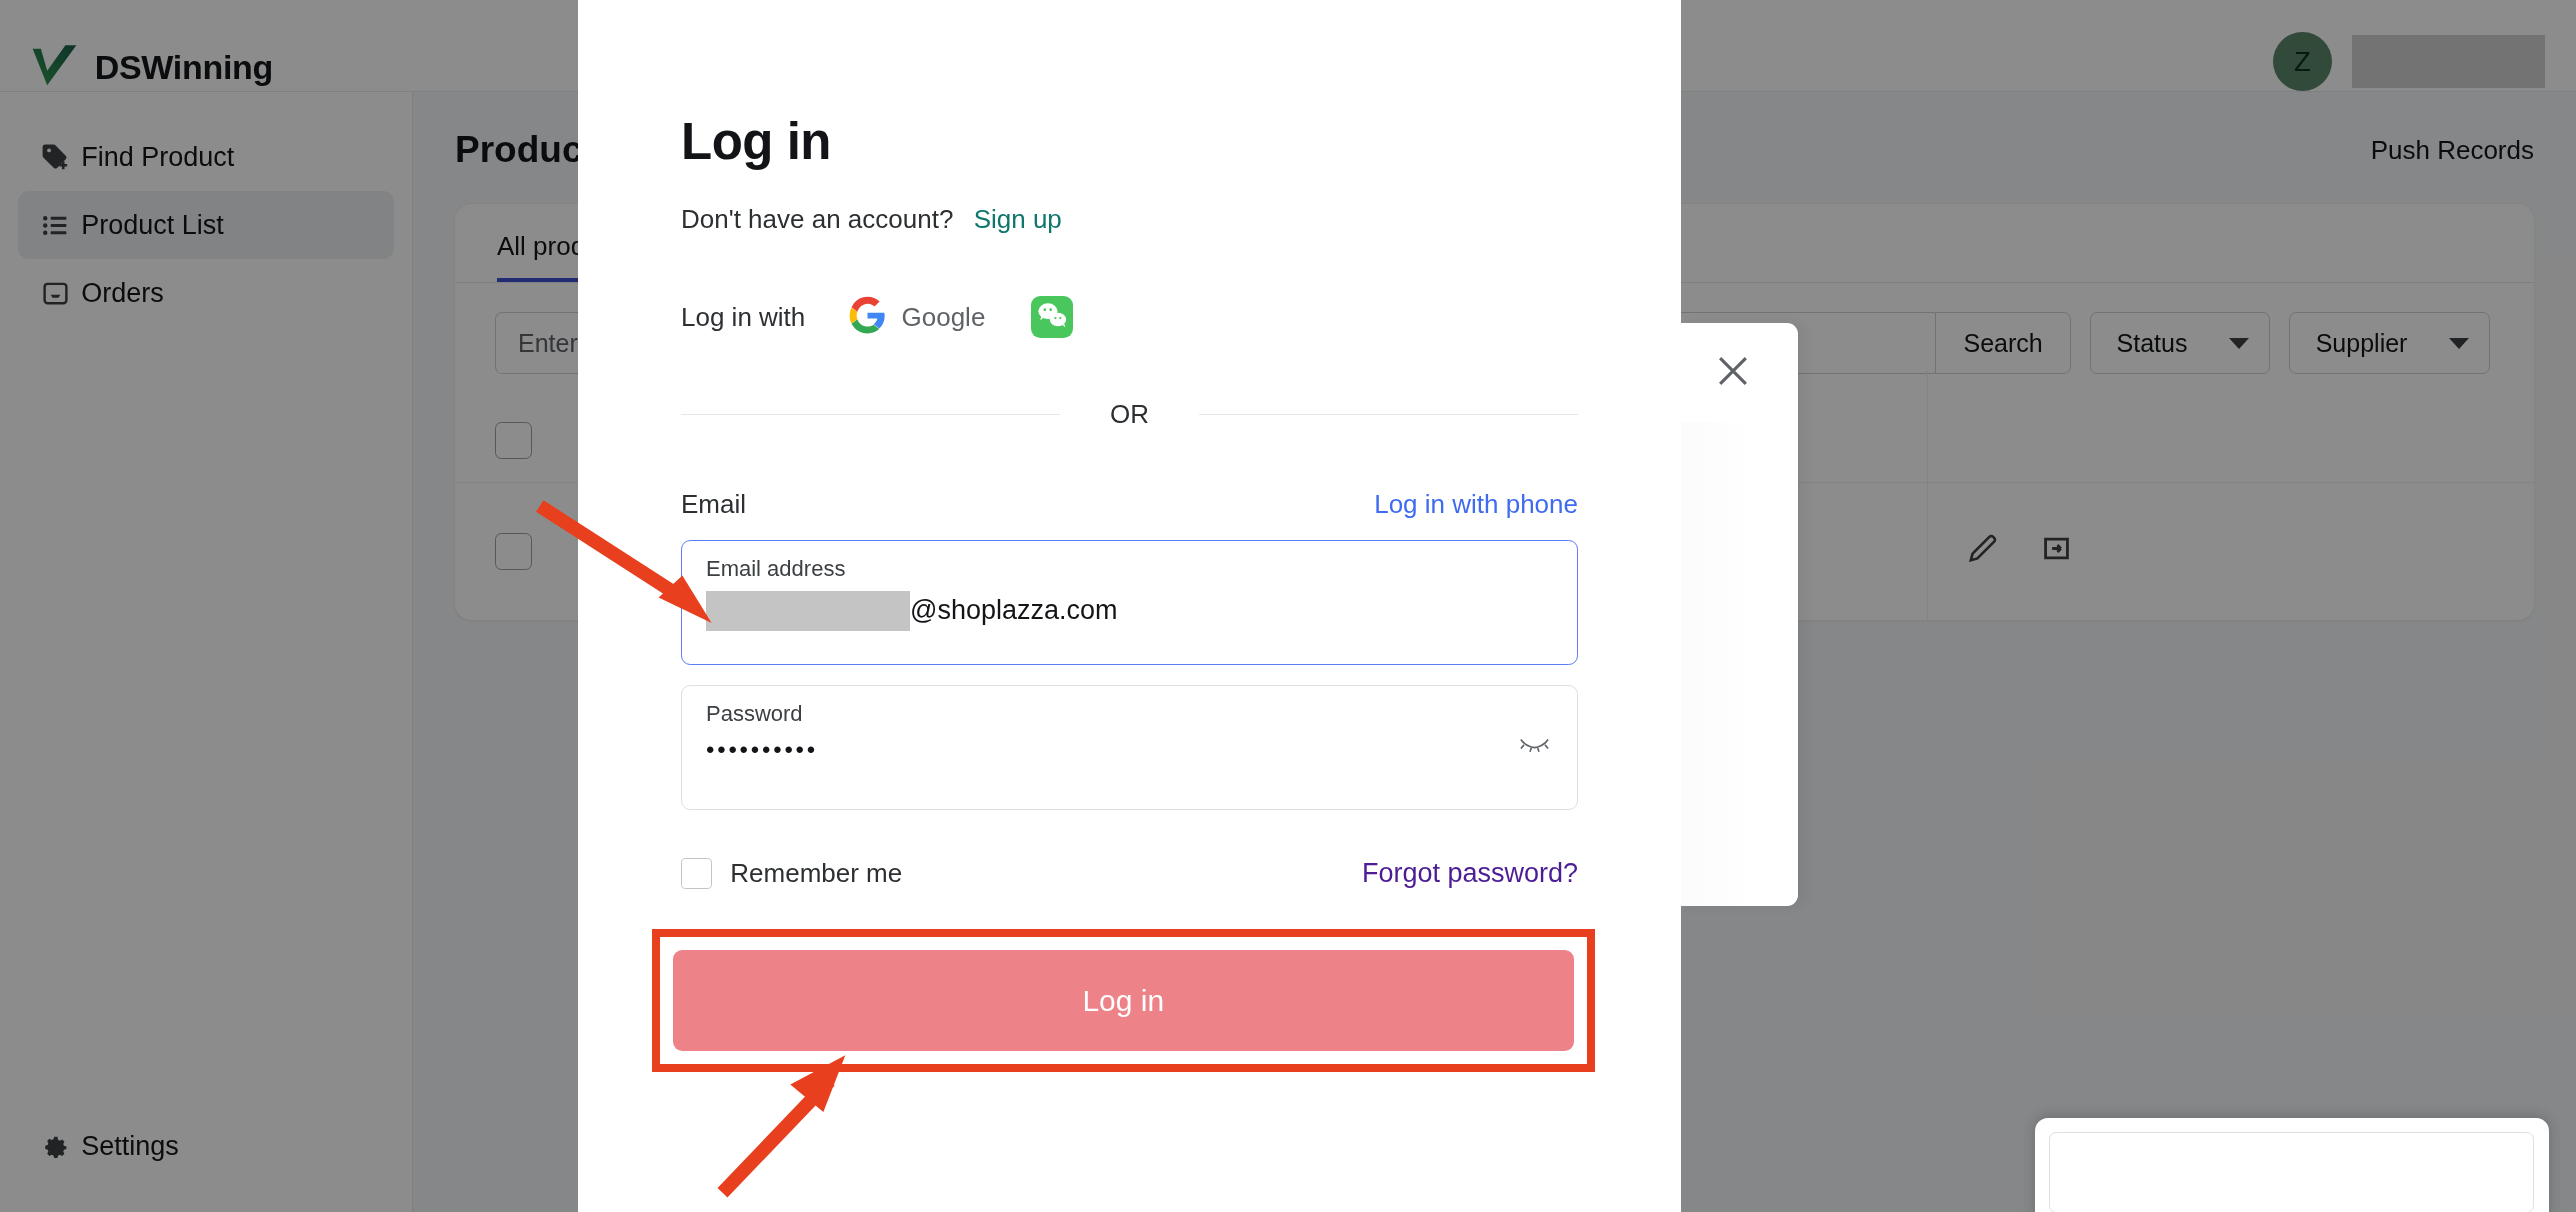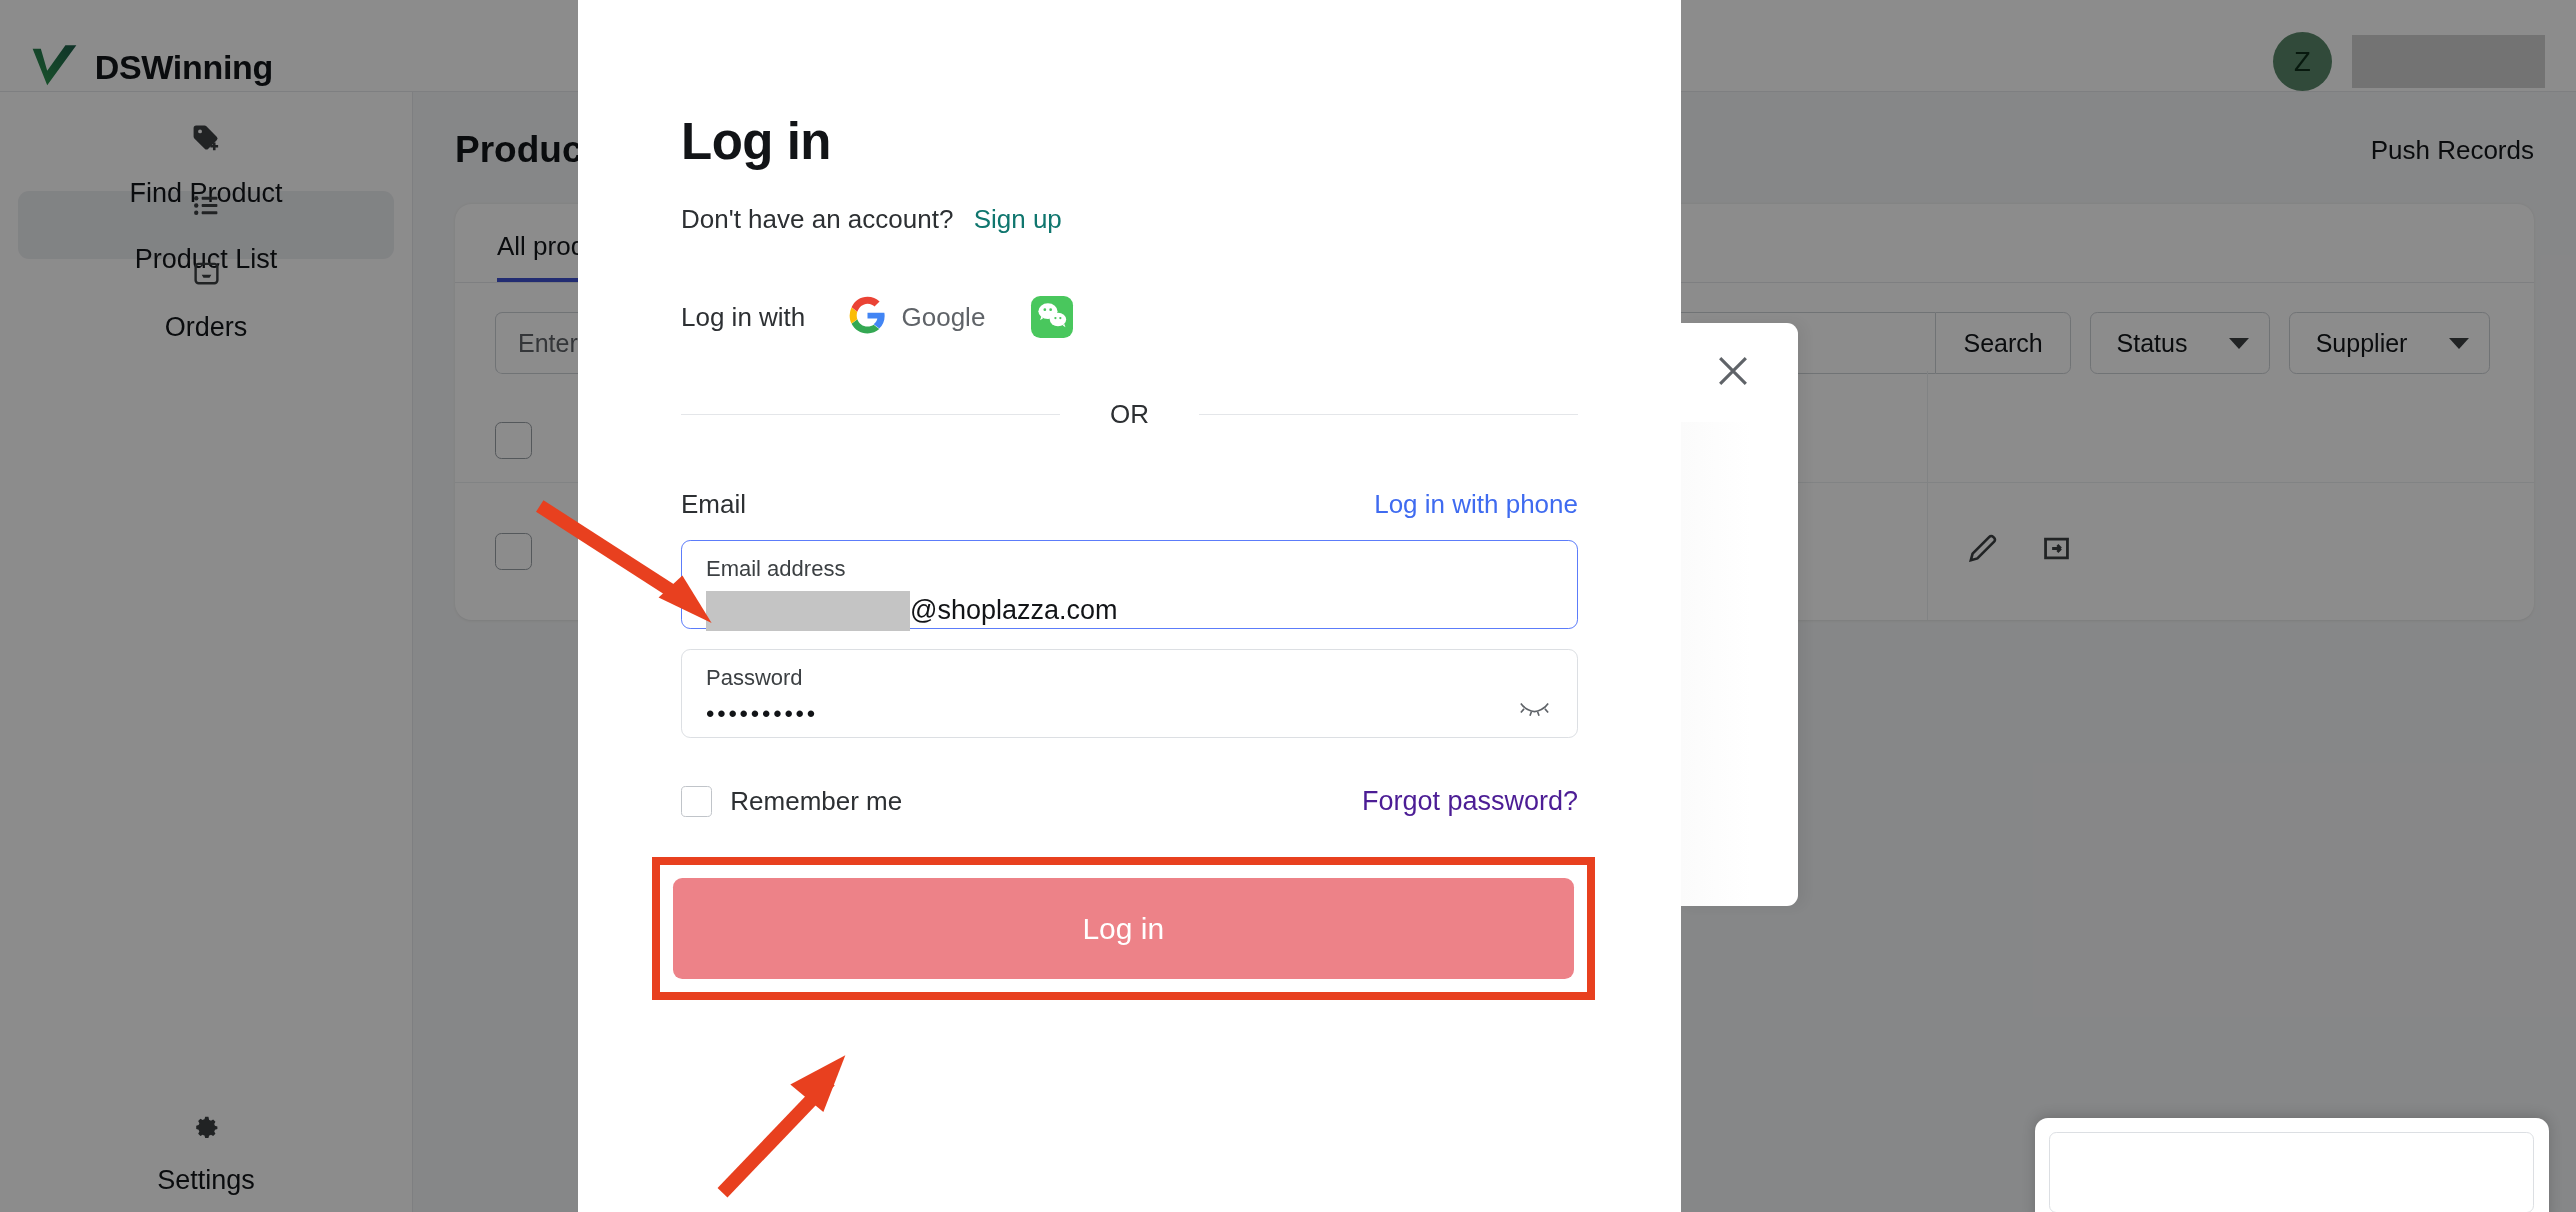--- a/index.html
+++ b/index.html
@@ -47,24 +47,24 @@
   .redact-bar { width: 193px; height: 53px; background: #d2d2d2; }
 
   
   .sidebar {
     position: absolute; top: 92px; left: 0; bottom: 0; width: 413px;
     background: #ffffff;
     border-right: 0.9px solid #e6e8eb;
     padding-top: 31px;
   }
   .nav-item {
-    display: flex; align-items: center; gap: 24px;
+    display: flex; align-items: center; gap: 8px;
     height: 68px; margin: 0 18.3px; padding: 0 20px;
     border-radius: 11px;
-    font-size: 27px; color: #13161a; flex-direction: column;
+    font-size: 27px; color: #13161a;
   }
   .nav-item.active { background: #eceef1; }
   .nav-icon { width: 35px; height: 35px; display: flex; align-items: center; justify-content: center; color: #3c4043; }
   .sidebar-bottom { position: absolute; bottom: 33px; left: 0; right: 0; }
 
   
   .main {
     position: absolute; top: 92px; left: 413px; right: 0; bottom: 0;
     background: #f5f6f7;
     padding: 37px 42px;
@@ -167,21 +167,21 @@
 
   .or-row { margin-top: 61px; display: flex; align-items: center; gap: 0; }
   .or-line { flex: 1; height: 1.8px; background: #e4e6e9; }
   .or-txt { font-size: 26px; color: #2d3033; padding: 0 50px; }
 
   .email-row { margin-top: 59px; display: flex; align-items: baseline; }
   .email-lbl { font-size: 26px; color: #2d3033; }
   .phone-link { margin-left: auto; font-size: 26px; color: #3f6bf0; cursor: pointer; }
 
   .field {
-    margin-top: 20px; height: 89px; border: 1.8px solid #dcdfe3; border-radius: 9.2px;
+    margin-top: 20px; height: 125px; border: 1.8px solid #dcdfe3; border-radius: 9.2px;
     padding: 14.7px 24px 0 24px; position: relative; background: #fff;
   }
   .field.focused { border-color: #5c7cfa; }
   .field-lbl { font-size: 22px; color: #3c4043; }
   .field-val { margin-top: 9.2px; font-size: 27px; color: #121417; display: flex; align-items: center; }
   .val-redact { display: inline-block; width: 204px; height: 40px; background: #c4c4c4; }
   .pw-dots { letter-spacing: 2.8px; font-size: 24px; color: #121417; }
   .eye-icon { position: absolute; right: 26px; top: 48px; color: #5f6368; }
 
   .remember-row { margin-top: 48px; display: flex; align-items: center; }

